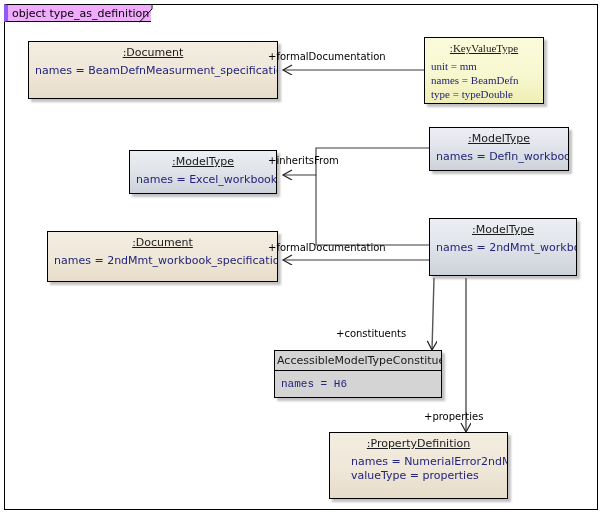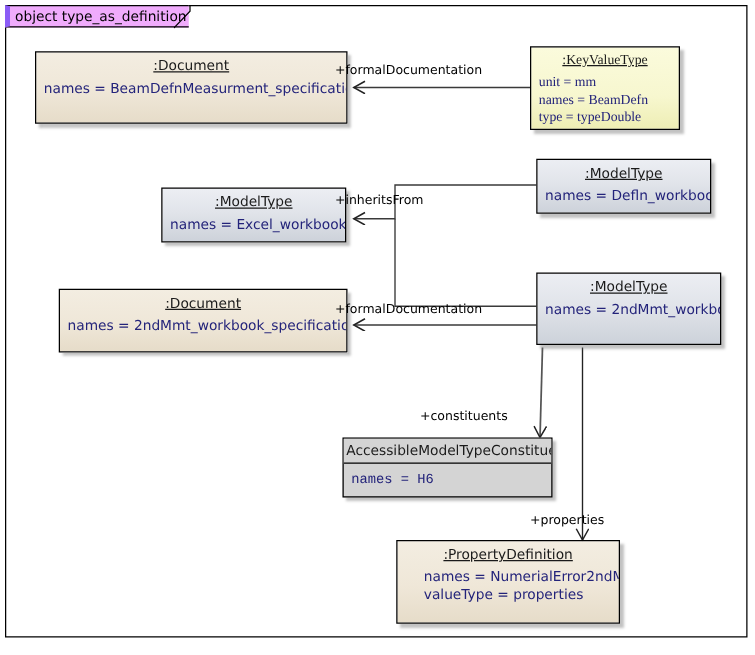--- a/index.html
+++ b/index.html
@@ -250,21 +250,21 @@
 
 <div class="obj-box kind-constituent" style="left:274px; top:350px; width:168px; height:48px;">
   <div class="title">
     <span>AccessibleModelTypeConstituent</span>
   </div>
   <div class="attrs">
     <div>names = H6</div>
   </div>
 </div>
 
-<div class="obj-box kind-document" style="left:317px; top:432px; width:179px; height:67px;">
+<div class="obj-box kind-document" style="left:329px; top:432px; width:179px; height:67px;">
   <div class="title">
     <span>:PropertyDefinition</span>
   </div>
   <div class="attrs" style="text-align:left; padding-left:21px;">
     <div>names = NumerialError2ndMmt</div>
     <div>valueType = properties</div>
   </div>
 </div>
 
 </body></html>

